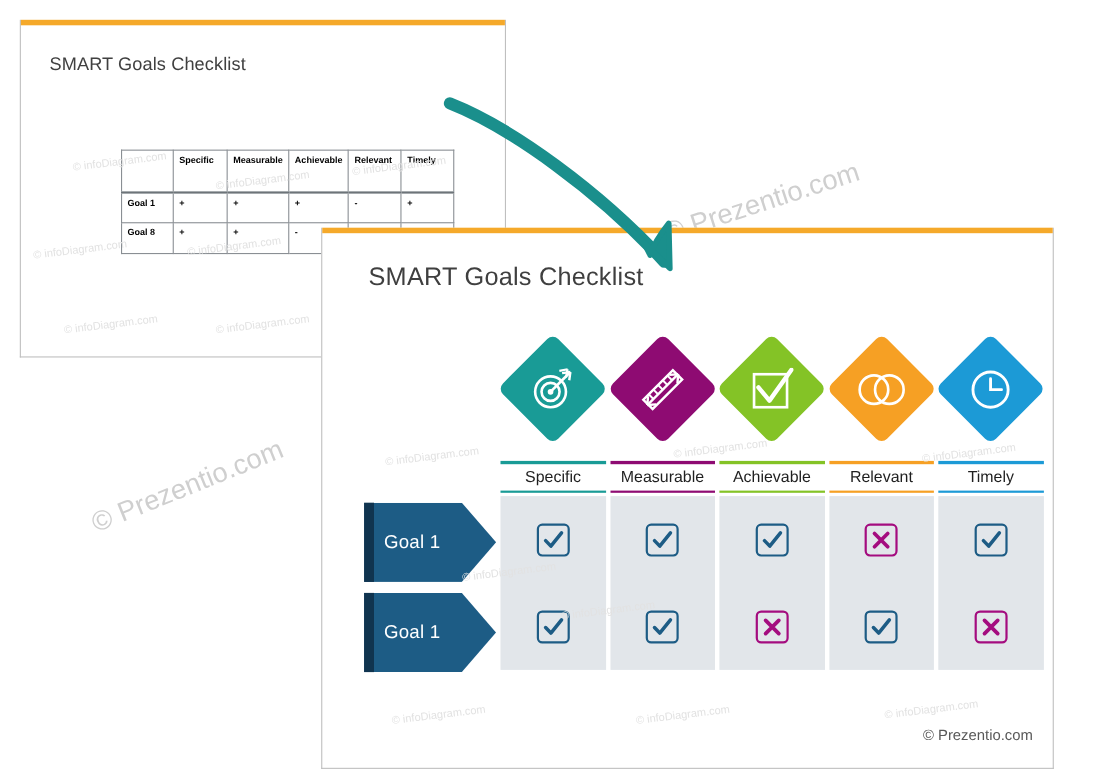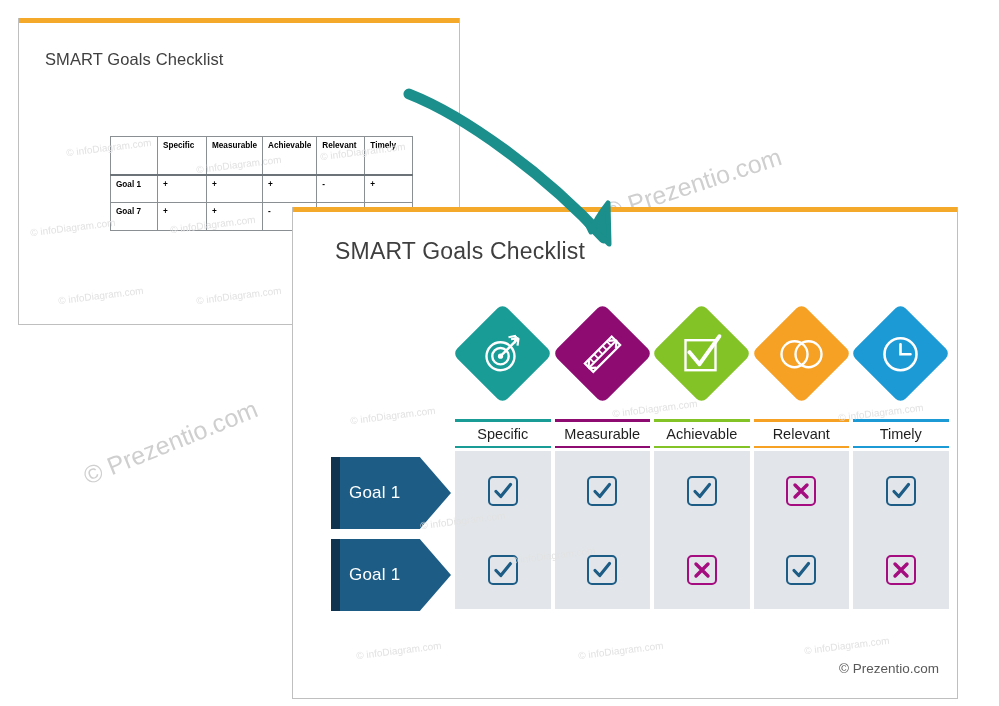--- a/index.html
+++ b/index.html
@@ -197,21 +197,21 @@
       <tbody>
         <tr>
           <td>Goal 1</td>
           <td class="mark">+</td>
           <td class="mark">+</td>
           <td class="mark">+</td>
           <td class="mark">-</td>
           <td class="mark">+</td>
         </tr>
         <tr>
-          <td>Goal 7</td>
+          <td>Goal 8</td>
           <td class="mark">+</td>
           <td class="mark">+</td>
           <td class="mark">-</td>
           <td class="mark">+</td>
           <td class="mark">-</td>
         </tr>
       </tbody>
     </table>
   </div>
 

